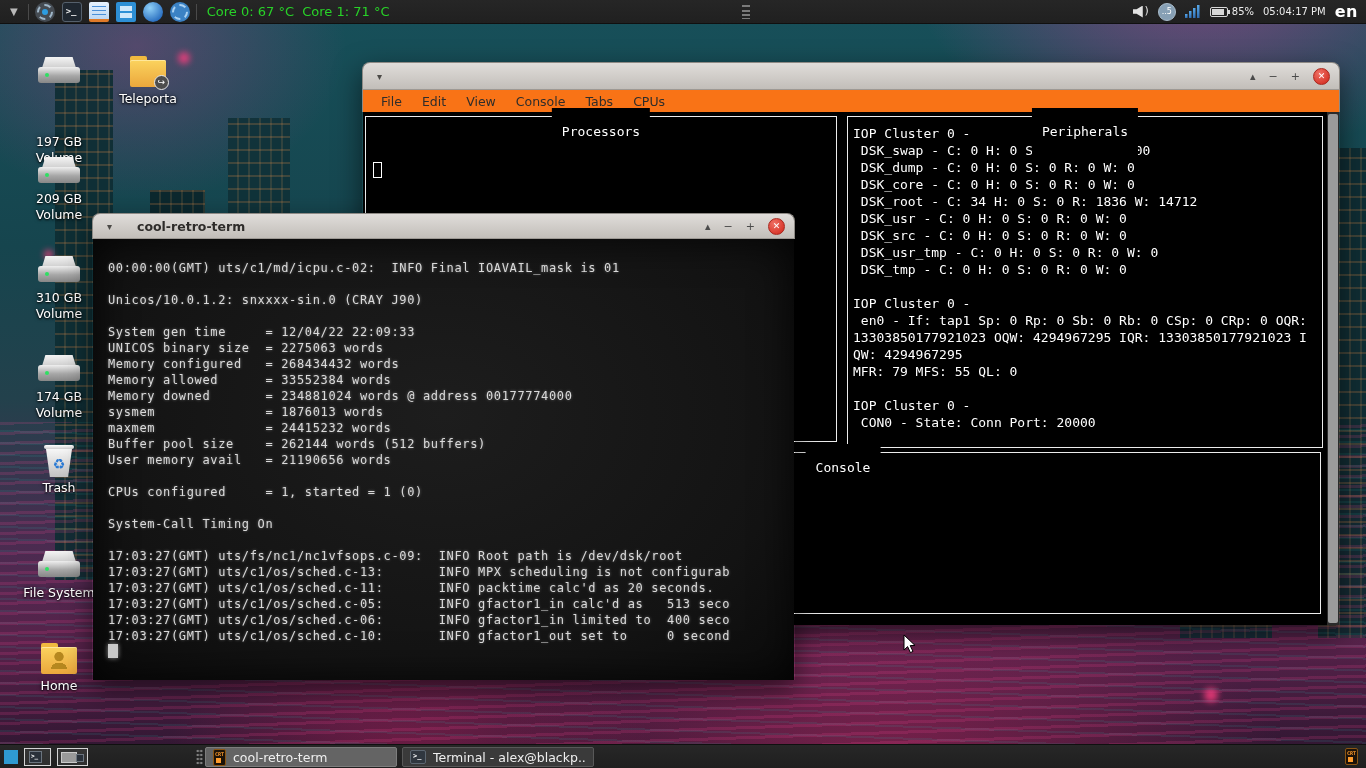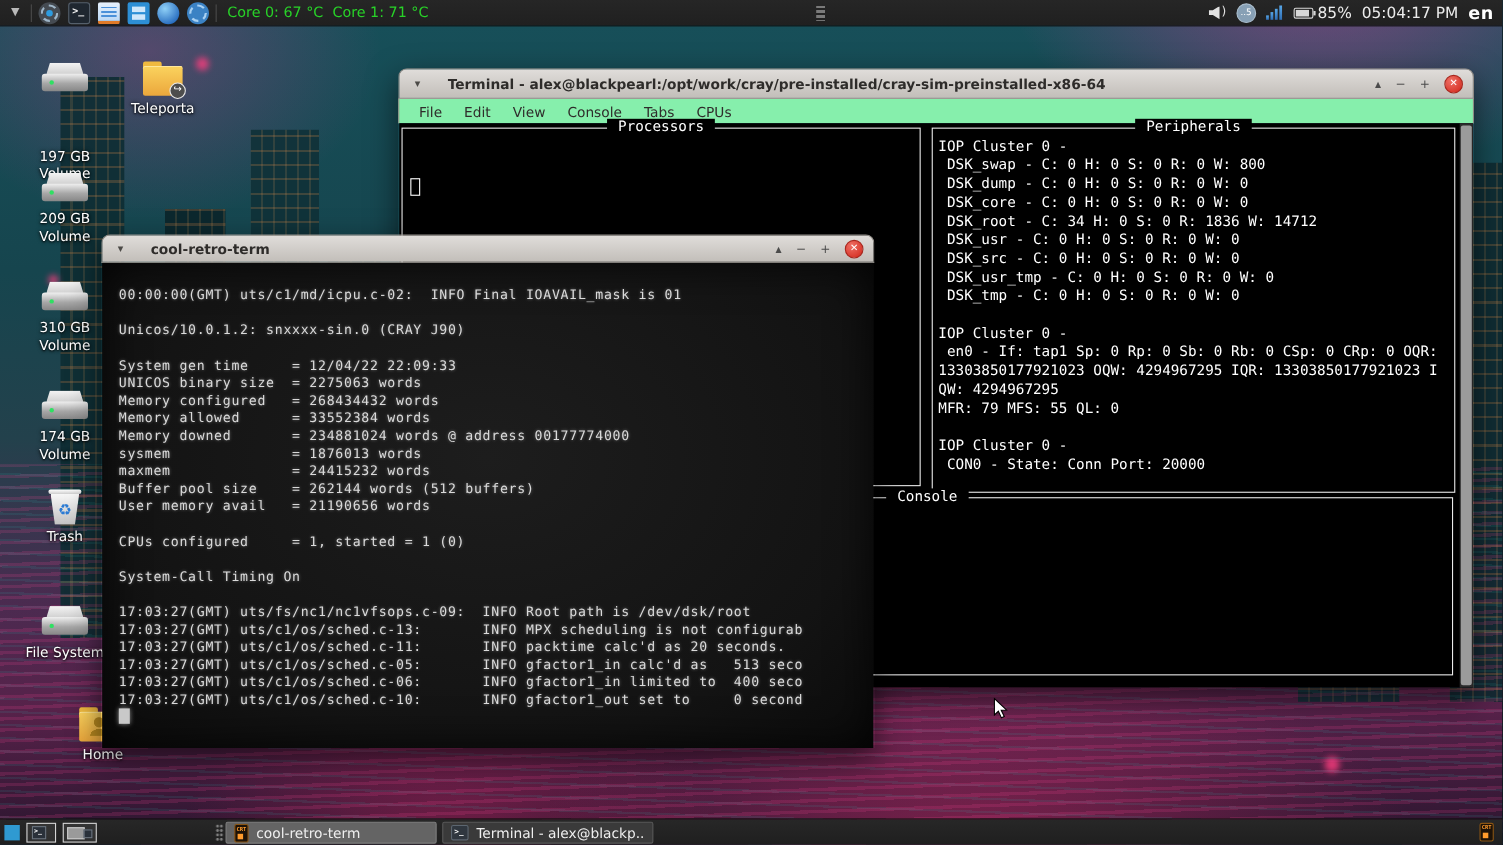--- a/index.html
+++ b/index.html
@@ -73,21 +73,21 @@
      color:#fff; font-size:8px; display:flex; align-items:center; justify-content:center; }
   .bars { width:16px; height:13px;
      background:
        linear-gradient(#57a7e8,#2f6db3) no-repeat 0 100%/2.5px 4px,
        linear-gradient(#57a7e8,#2f6db3) no-repeat 4px 100%/2.5px 7px,
        linear-gradient(#57a7e8,#2f6db3) no-repeat 8px 100%/2.5px 10px,
        linear-gradient(#57a7e8,#2f6db3) no-repeat 12px 100%/2.5px 13px; }
   .batt { position:relative; width:18px; height:10px; border:1px solid #d8d8d8; border-radius:2px; }
   .batt::before { content:''; position:absolute; left:1px; top:1px; bottom:1px; width:12px; background:#d8d8d8; }
   .batt::after { content:''; position:absolute; right:-3px; top:2px; width:2px; height:4px; background:#d8d8d8; }
-  .pct, .clock { color:#ececec; font-size:14px; white-space:nowrap; }
+  .pct, .clock { color:#ececec; font-size:10px; white-space:nowrap; }
   .pct { margin-left:-5px; }
   .kbd { color:#fff; font-weight:bold; font-size:16px; letter-spacing:.5px; }
 
   
   .dicon { position:absolute; width:80px; display:flex; flex-direction:column; align-items:center; z-index:5; cursor:default; }
   .ic { position:relative; width:44px; height:34px; }
   .ic i { position:absolute; display:block; }
   .extra, .led { display:none; }
   .t-drive .ic::before { content:''; position:absolute; left:5px; right:5px; top:3px; height:11px;
      background:linear-gradient(#f4f4f4,#cfcfcf); clip-path:polygon(10% 0,90% 0,100% 100%,0 100%); }
@@ -122,28 +122,28 @@
   .tb-menu-arrow { color:#4c4a47; font-size:10px; margin-left:14px; width:14px; }
   .tb-title { font-weight:bold; font-size:12.5px; color:#2e2c2a; margin-left:16px; white-space:nowrap; overflow:hidden; }
   .tb-btns { margin-left:auto; display:flex; align-items:center; gap:13px; padding-right:9px; }
   .tb-glyph { color:#4b4b4b; font-size:11px; line-height:1; }
   .tb-close { width:17px; height:17px; border-radius:50%; color:#fff; font-size:9px; font-weight:bold;
      background:radial-gradient(circle at 35% 30%, #ef7065, #d8372b 75%); border:1px solid #a8271e;
      display:flex; align-items:center; justify-content:center; }
 
   
   .terminal-window { left:362px; top:62px; width:978px; height:563px; z-index:10; }
-  .menubar { height:22px; background:#86efac; border-left:1px solid #8e8a85; border-right:1px solid #8e8a85;
+  .menubar { height:22px; background:#f97316; border-left:1px solid #8e8a85; border-right:1px solid #8e8a85;
      display:flex; align-items:center; padding-left:8px; font-size:12.5px; color:#2f2d2b; }
   .menu-item { padding:2px 10px; }
   .term-content { position:absolute; left:1px; right:1px; top:50px; bottom:0; background:#000;
      font-family:"DejaVu Sans Mono",monospace; color:#fff; }
   .tbox { position:absolute; border:1px solid #ececec; }
   .btitle { position:absolute; top:-9px; left:50%; transform:translateX(-50%); background:#000;
-     padding:0 10px; font-size:13px; white-space:nowrap; }
+     padding:16px 10px; font-size:13px; white-space:nowrap; }
   .tbox pre { margin:0; padding:8px 5px; font:13px/17px "DejaVu Sans Mono",monospace;
      white-space:pre-wrap; word-break:break-all; }
   .box-processors { left:2px; top:4px; width:472px; height:326px; }
   .box-peripherals { left:484px; top:4px; width:476px; height:332px; }
   .box-peripherals pre { width:468px; }
   .box-console { left:2px; top:340px; width:956px; height:162px;text-align:right; }
   .cursor-hollow { position:absolute; left:7px; top:45px; width:9px; height:16px; border:1px solid #fff; }
   .term-scrollbar { position:absolute; right:0; top:0; bottom:0; width:12px; background:#2b2b2b; }
   .term-scrollbar::after { content:''; position:absolute; left:1px; right:1px; top:2px; bottom:2px;
      background:#9b9b9b; border-radius:2px; }
@@ -285,33 +285,32 @@
         </div>
         <div class="dlabel" data-name="desktop-icon-label">Trash</div>
       </div>
       <div class="dicon t-drive" data-name="desktop-icon-file-system" style="left: 19px; top: 548px;">
         <div class="ic" data-name="drive-icon">
           <i class="led"></i>
           <i class="extra"></i>
         </div>
         <div class="dlabel" data-name="desktop-icon-label">File System</div>
       </div>
-      <div class="dicon t-home" data-name="desktop-icon-home" style="left: 32px; top: 641px; align-items: flex-end;">
+      <div class="dicon t-home" data-name="desktop-icon-home" style="left: 19px; top: 641px;">
         <div class="ic" data-name="home-folder-icon">
           <i class="led"></i>
           <i class="extra"></i>
         </div>
         <div class="dlabel" data-name="desktop-icon-label">Home</div>
       </div>
     </div>
 
   <div class="window terminal-window" data-name="terminal-window">
     <div class="titlebar" data-name="terminal-titlebar">
       <span class="tb-menu-arrow" data-name="window-menu-arrow">▾</span>
-      <span class="tb-title" data-name="terminal-window-title">Terminal - alex@blackpearl:/opt/work/cray/pre-installed/cray-sim-preinstalled-x86-64</span>
       <span class="tb-btns" data-name="window-controls">
         <span class="tb-glyph" data-name="shade-button">▴</span>
         <span class="tb-glyph" data-name="minimize-button">−</span>
         <span class="tb-glyph" data-name="maximize-button">+</span>
         <span class="tb-close" data-name="close-button">✕</span>
       </span>
     </div>
     <div class="menubar" data-name="terminal-menubar">
         <span class="menu-item" data-name="menu-item-file">File</span>
         <span class="menu-item" data-name="menu-item-edit">Edit</span>

